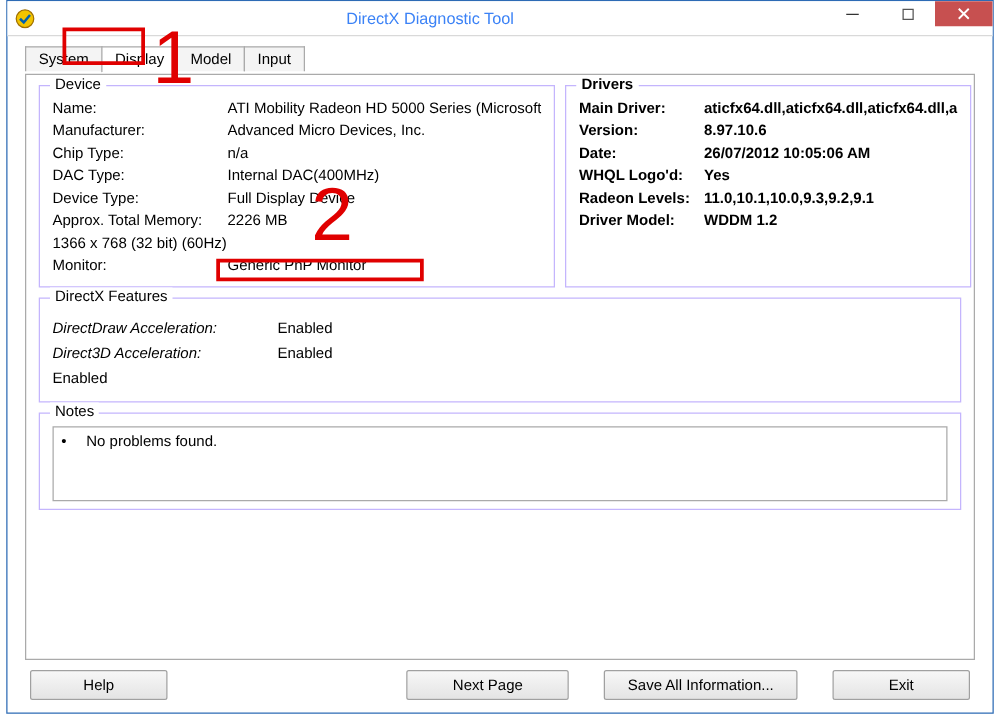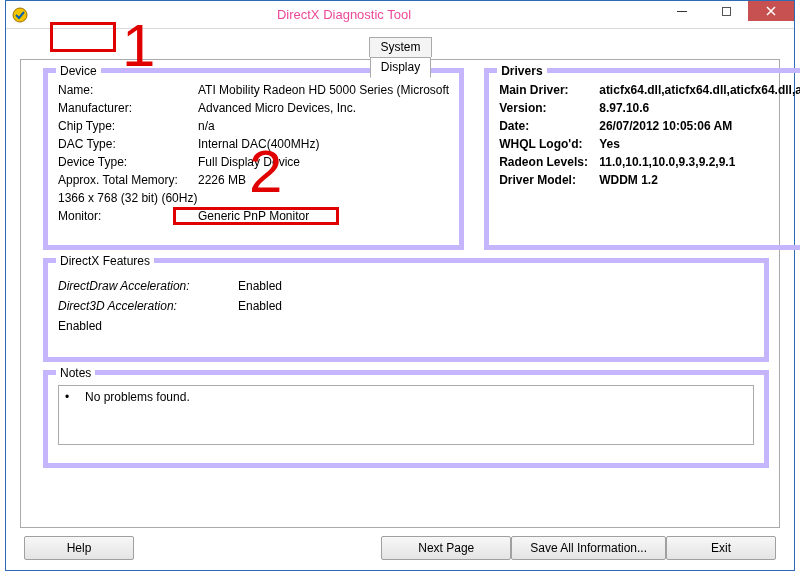--- a/index.html
+++ b/index.html
@@ -31,21 +31,21 @@
   }
   .titlebar .icon {
     width: 16px; height: 16px;
     margin-left: 6px;
     display:flex; align-items:center; justify-content:center;
   }
   .titlebar .title {
     flex: 1;
     text-align: center;
     font-size: 13px;
-    color: #ec4899;
+    color: #3b82f6;
   }
   .winbtns { display:flex; height:100%; }
   .winbtn {
     width: 44px; height: 20px;
     display:flex; align-items:center; justify-content:center;
     font-family: sans-serif;
   }
   .winbtn.min::before { content:""; width:10px; border-top:1px solid #333; }
   .winbtn.max { border:1px solid transparent; }
   .winbtn.max .sq { width:9px; height:9px; border:1px solid #555; }
@@ -53,21 +53,21 @@
   .winbtn.close svg { width:10px; height:10px; }
 
   .client {
     flex:1;
     padding: 8px 14px 10px 14px;
     display:flex;
     flex-direction:column;
   }
 
   
-  .tabs { display:flex; align-items:center; height:22px;flex-direction:column; }
+  .tabs { display:flex; align-items:flex-start; height:22px; }
   .tab {
     padding: 2px 10px 3px 10px;
     border:1px solid #aaa;
     border-bottom:none;
     background:#f4f4f4;
     font-size:12px;
     margin-right:-1px;
     position:relative;
   }
   .tab.active {
@@ -80,25 +80,24 @@
     border:1px solid #aaa;
     background:#fff;
     flex:1;
     padding: 8px 10px 8px 10px;
     display:flex;
     flex-direction:column;
   }
 
   
   .group {
-    border:5px solid #c4b5fd;
+    border:1px solid #c4b5fd;
     position:relative;
     margin-bottom:8px;
-    padding: 10px 10px 18px 10px;
-    margin-left: 12px;
+    padding: 10px 10px 6px 10px;
   }
   .group > .legend {
     position:absolute;
     top:-9px; left:8px;
     background:#fff;
     padding:0 4px;
     font-size:12px;
   }
   .device-row { display:flex; }
   .kv { display:flex; margin-bottom:4px; font-size:12px; }
@@ -120,21 +119,21 @@
     overflow:auto;
     font-size:12px;
   }
   .notesbox .line { display:flex; }
   .notesbox .bullet { width:20px; }
 
   
   .bottombar {
     display:flex;
     padding: 8px 4px 0 4px;
-    gap: 0;
+    gap: 28px;
   }
   .spacer { flex:1; }
   .btn {
     height:24px;
     border:1px solid #a0a0a0;
     background: linear-gradient(#f7f7f7,#e4e4e4);
     padding: 0 18px;
     font-size:12px;
     font-family: inherit;
     border-radius:2px;

